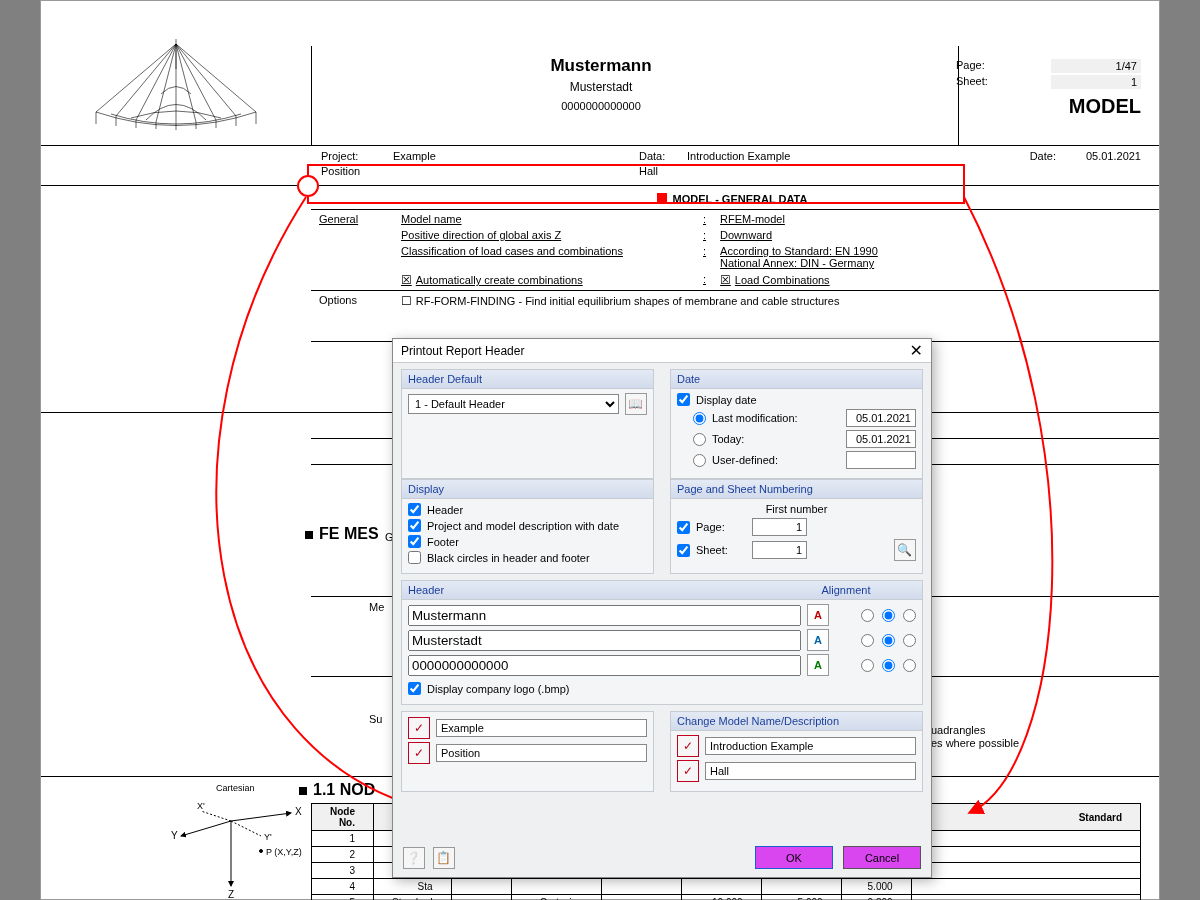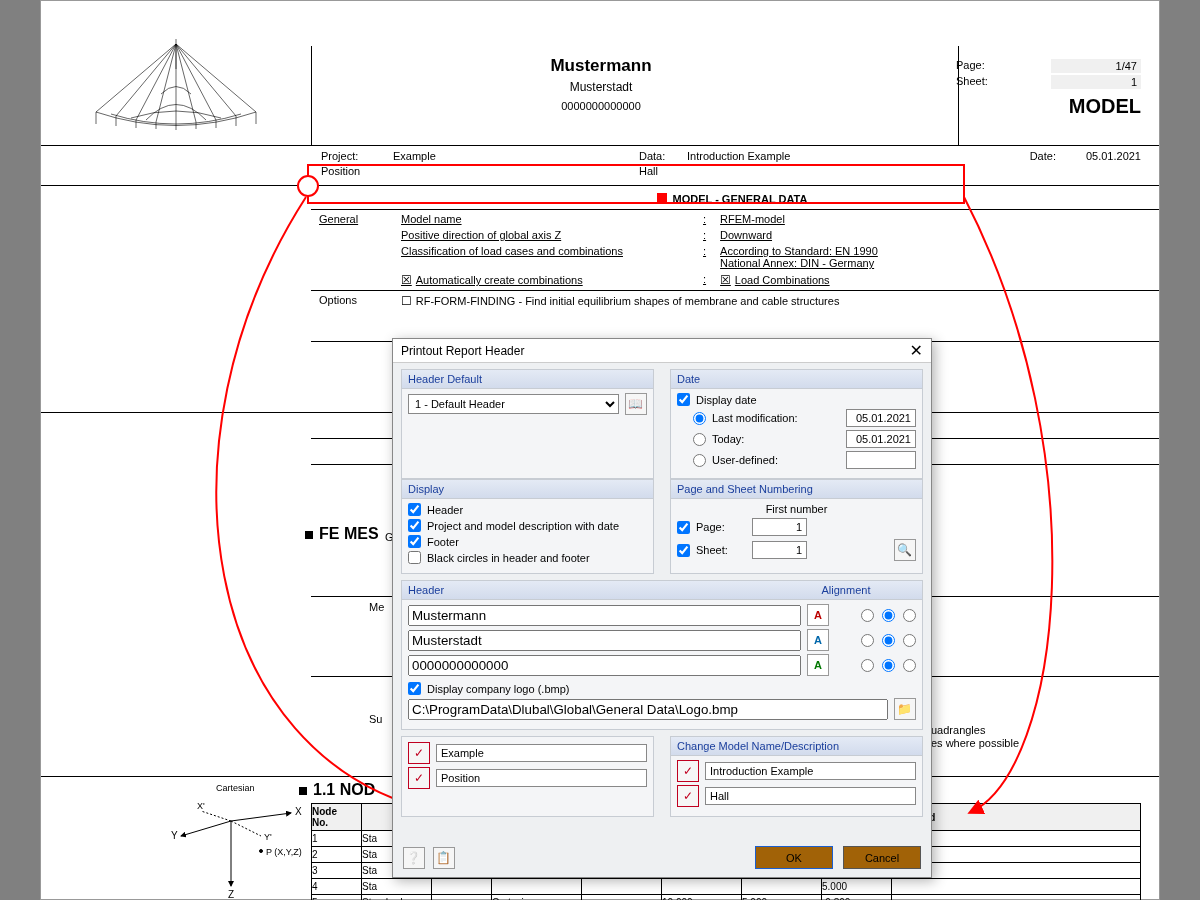--- a/index.html
+++ b/index.html
@@ -89,21 +89,21 @@
 
   .check-on::before { content:"☒"; margin-right:4px; font-size:12px;}
   .check-off::before{ content:"☐"; margin-right:4px; font-size:12px;}
 
   .fe-title{ font-size:16px; font-weight:bold; padding:6px 0 4px 6px;}
 
   
   .nodes-area { position:absolute; left:270px; right:18px; top:780px;}
   .nodes-title { font-size:16px; font-weight:bold; margin-bottom:4px;}
   .nodes-table { width:100%; border-collapse:collapse; font-size:10px;}
-  .nodes-table th, .nodes-table td { border:1px solid #000; padding:2px 0; text-align:left;}
+  .nodes-table th, .nodes-table td { border:1px solid #000; padding:2px 18px; text-align:right;}
   .nodes-table th { background:#f0f0f0;}
 
   
   .coord-sys{ position:absolute; left:120px; top:780px; width:170px; height:120px; font-size:9px;}
 
   
   .dialog {
     position:absolute; left:392px; top:338px;
     width:540px; height:540px;
     background:#eef0f2;
@@ -151,21 +151,21 @@
   }
   .icon-btn.red-chk{ color:#c00020; border-color:#c00020;}
   .align-grid{ display:flex; gap:8px;}
   .align-grid input[type=radio]{margin:0;}
 
   .hdr-input-row{display:flex; gap:6px; align-items:center; margin:3px 0;}
   .hdr-input-row input[type=text]{ flex:1;}
   .hdr-input-row .font-btn{ width:22px;height:22px;border:1px solid #999;background:#fff;font-weight:bold;display:flex;align-items:center;justify-content:center;cursor:pointer;}
 
   .btn-row{position:absolute; bottom:8px; right:10px; display:flex; gap:10px;}
-  .btn-row button{ width:78px; height:23px; font-size:11px; border:1px solid #555; background:#a16207; cursor:pointer;}
+  .btn-row button{ width:78px; height:23px; font-size:11px; border:1px solid #555; background:#d946ef; cursor:pointer;}
   .btn-row button.primary{ border:1px solid #1a5ecf;}
 
   .help-row{position:absolute; bottom:8px; left:10px; display:flex; gap:8px;}
 
   
   svg.callout{position:absolute;left:0;top:0;pointer-events:none;z-index:50;}
 
 </style>
 </head>
 <body>
@@ -531,24 +531,20 @@
         <span class="align-grid">
             <input type="radio" name="a3" style="">
             <input type="radio" name="a3" checked="" style="">
             <input type="radio" name="a3" style="">
           </span>
       </div>
       <div class="dlg-row" style="margin-top:6px;">
           <input type="checkbox" checked="" style="">
           <label>Display company logo (.bmp)</label>
         </div>
-      <div class="hdr-input-row">
-        <input type="text" value="C:\ProgramData\Dlubal\Global\General Data\Logo.bmp" style="">
-        <span class="icon-btn">📁</span>
-      </div>
     </div>
 
     <div class="two-col">
       <div class="group">
         <div class="dlg-row">
             <span class="icon-btn red-chk">✓</span>
             <input type="text" style="flex: 1 1 0%;" value="Example">
           </div>
         <div class="dlg-row">
             <span class="icon-btn red-chk">✓</span>

